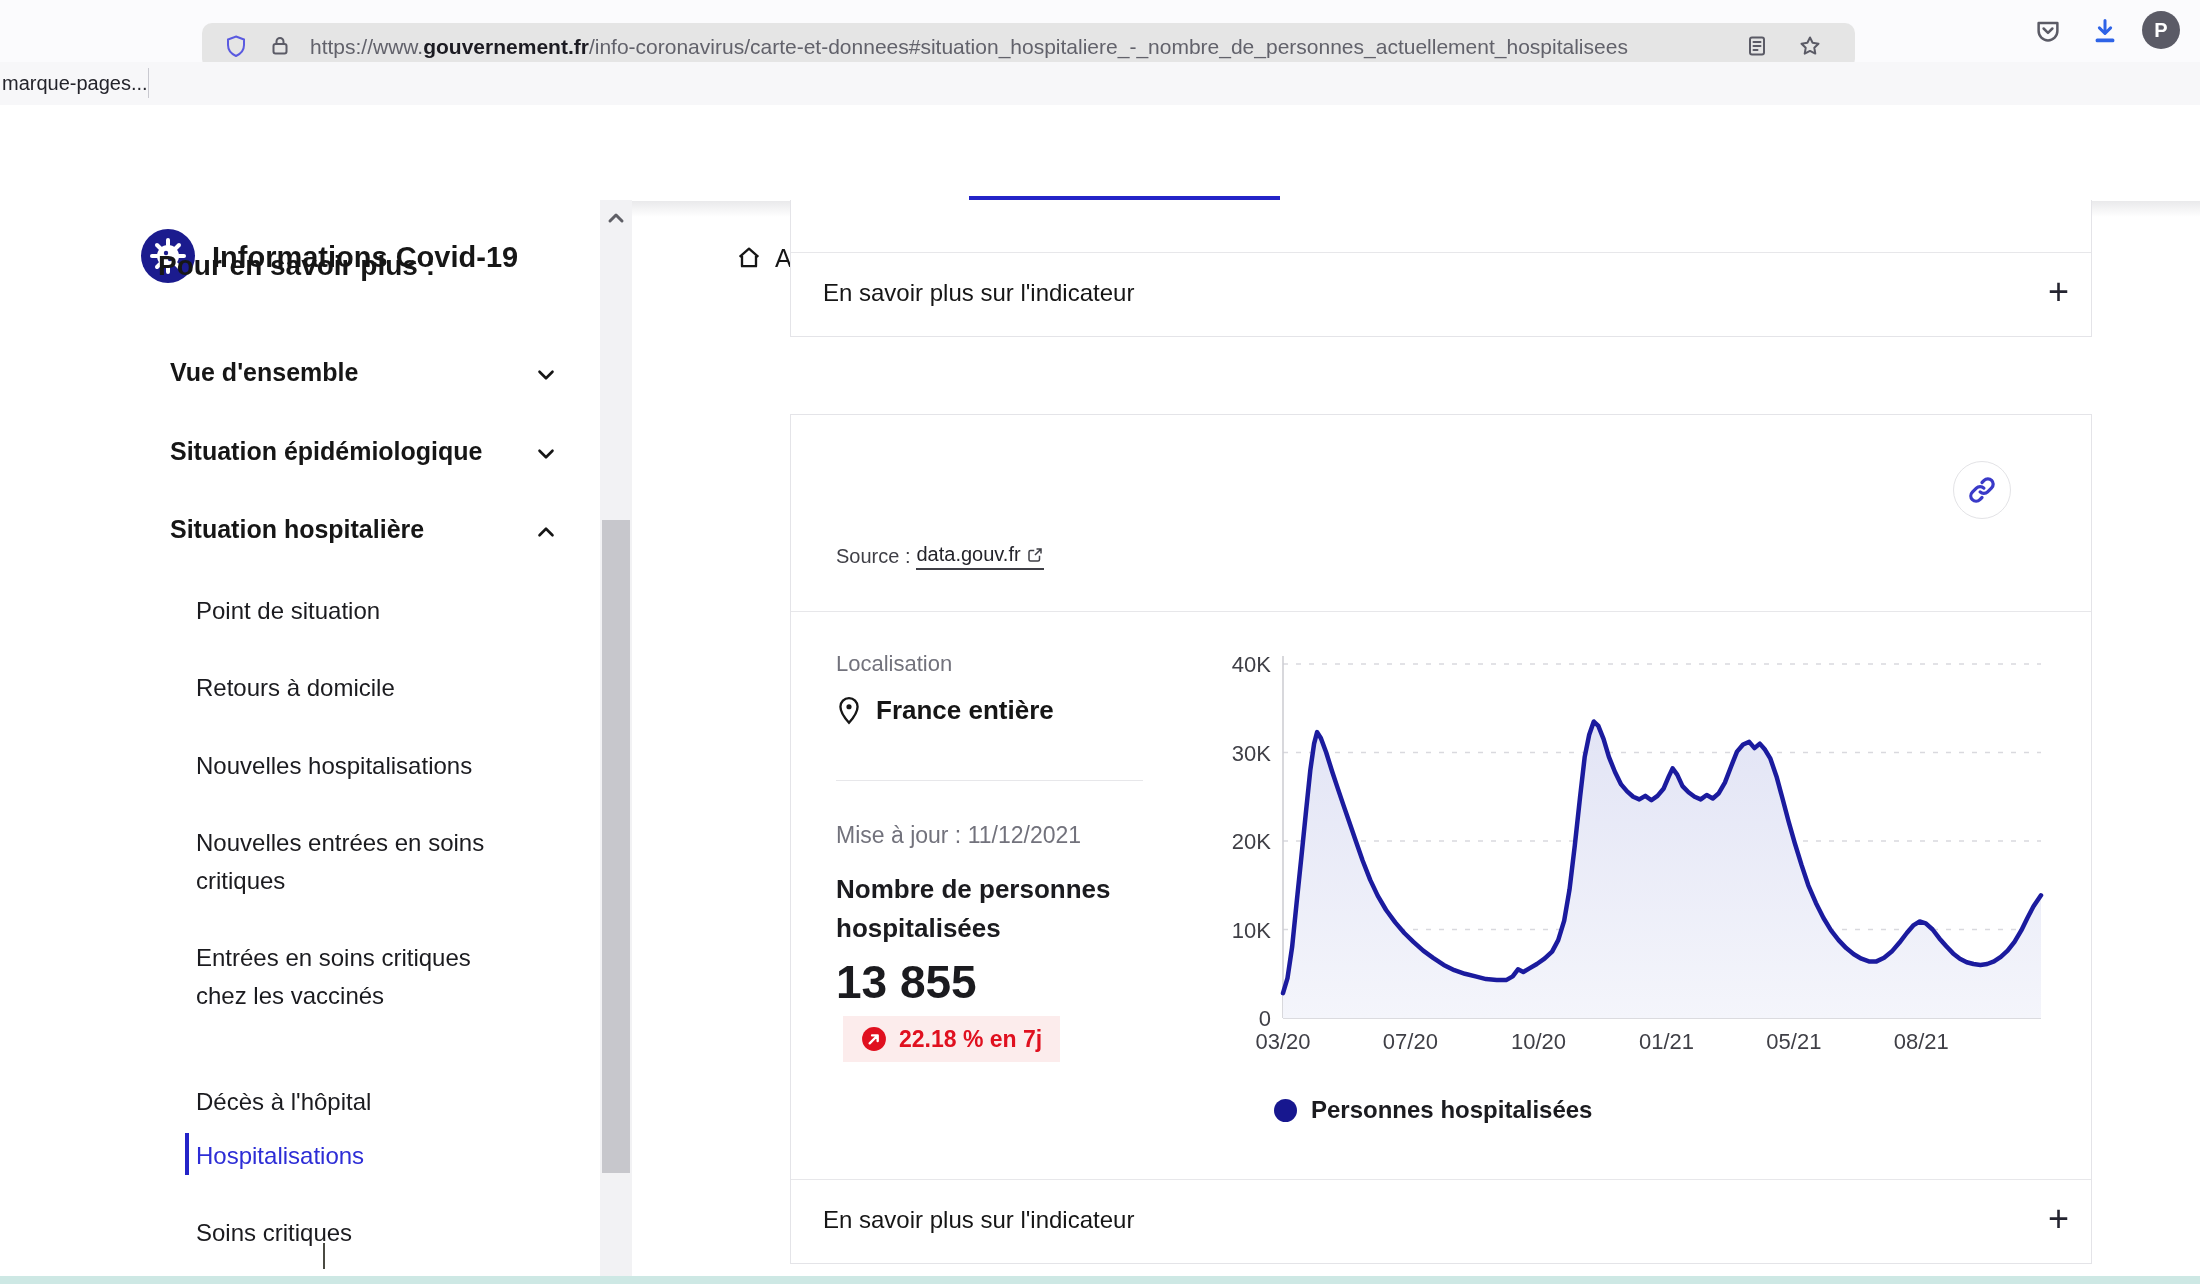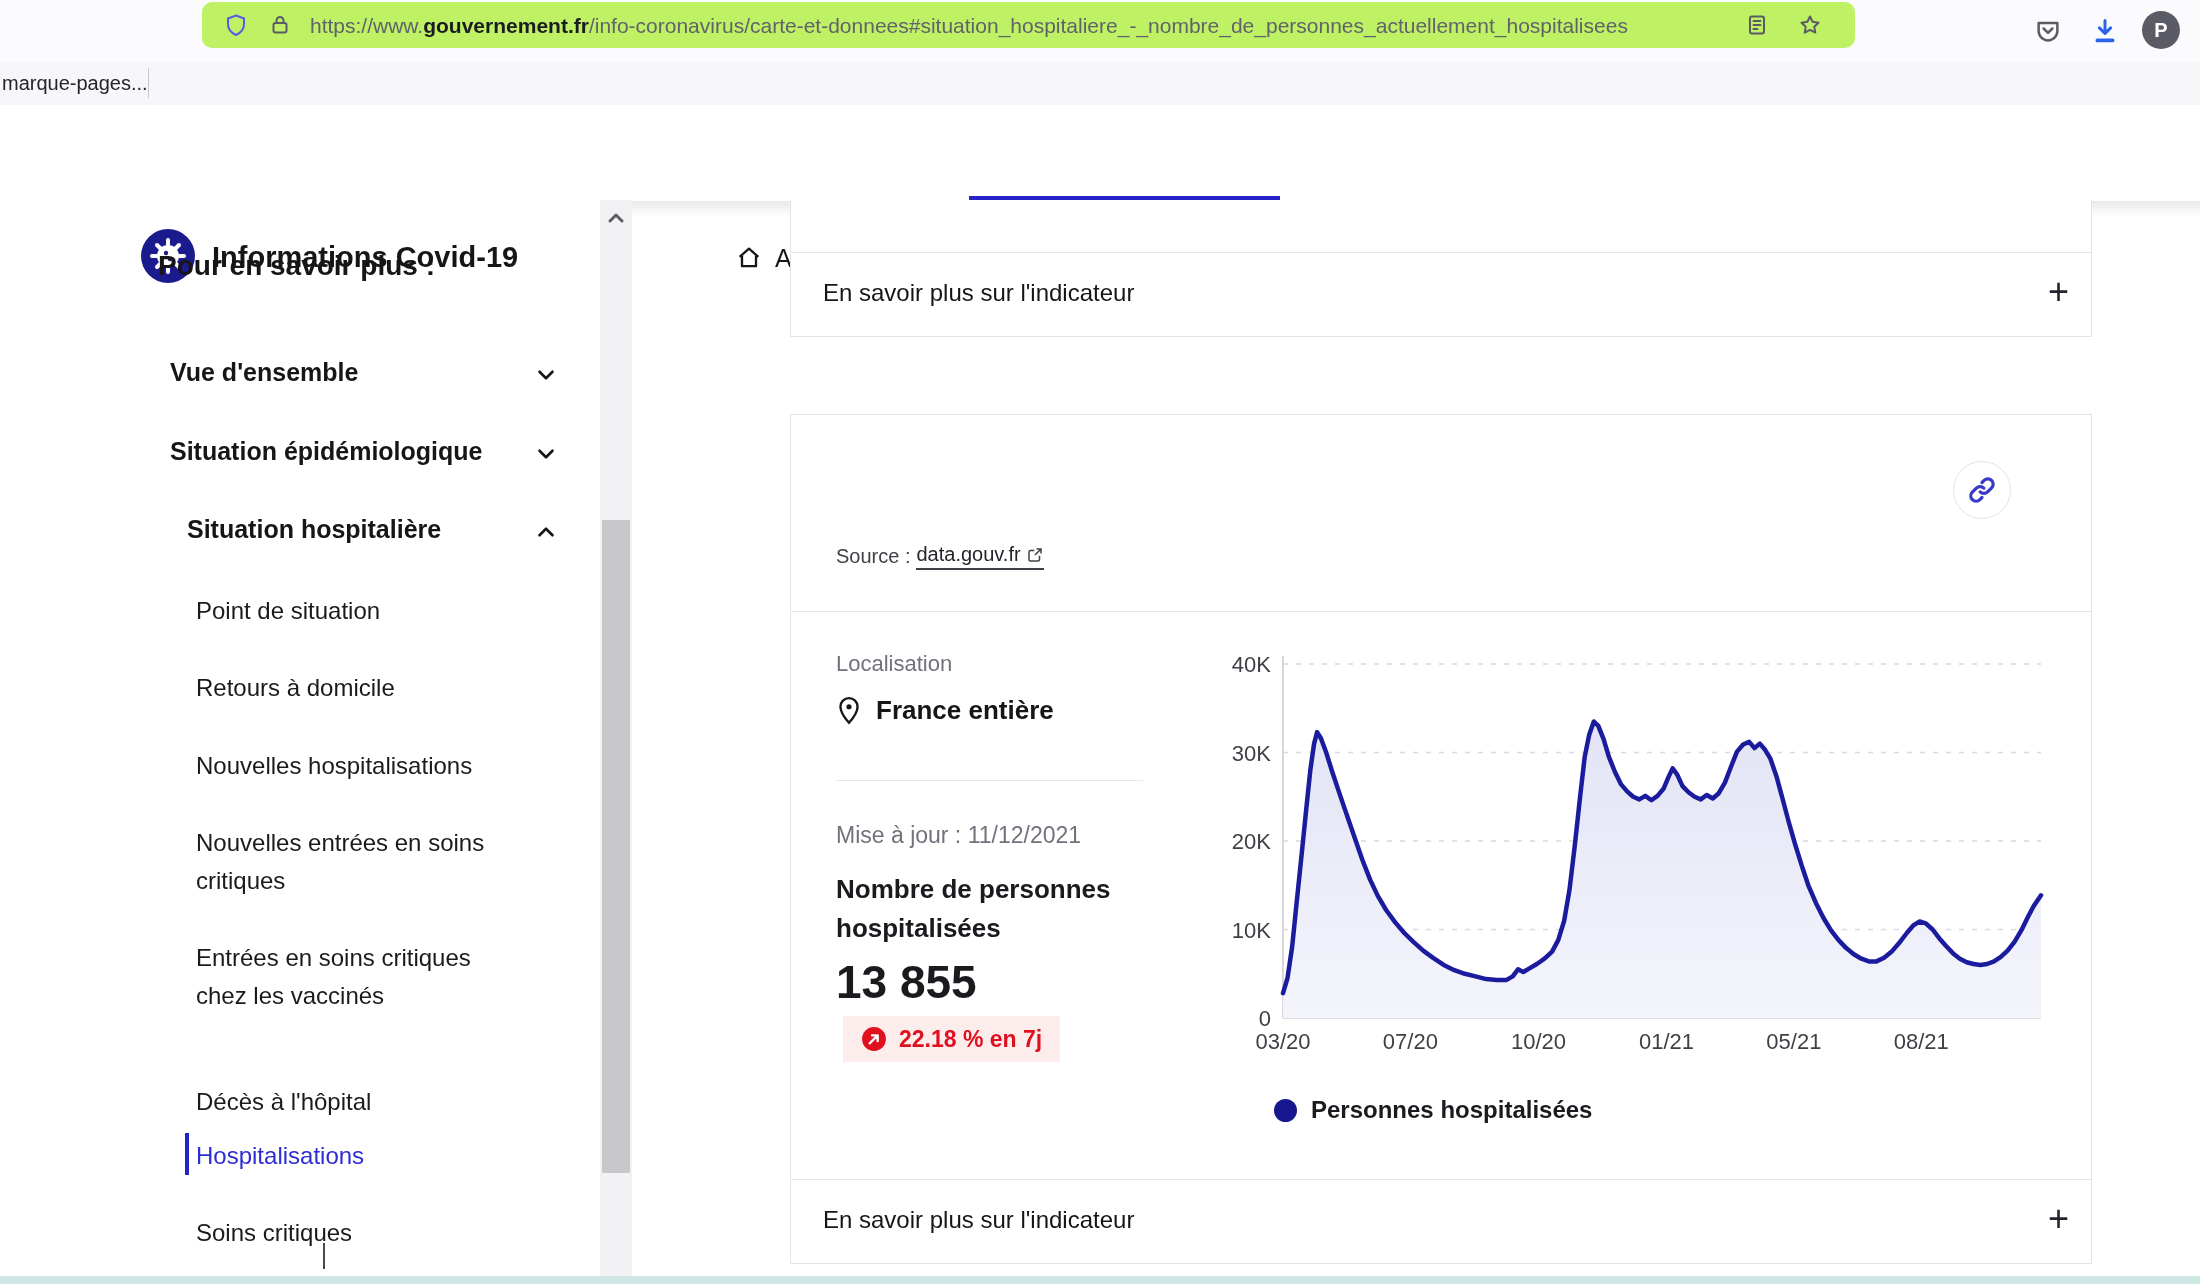--- a/index.html
+++ b/index.html
@@ -1,21 +1,21 @@
 <!DOCTYPE html>
 <html><head>
 <meta charset="utf-8">
 <style>
   html,body{margin:0;padding:0;}
   body{width:2200px;height:1284px;overflow:hidden;background:#fff;
        font-family:"Liberation Sans",sans-serif;color:#161616;position:relative;}
   .abs{position:absolute;}
   
   .chrome{left:0;top:0;width:2200px;height:62px;background:#fbfbfd;}
-  .urlbar{left:202px;top:2px;width:1653px;height:46px;background:#bef264;border-radius:10px;}
+  .urlbar{left:202px;top:23px;width:1653px;height:46px;background:#e5e5e5;border-radius:10px;}
   .url-ic{top:11px;width:24px;height:24px;}
   .urltext{left:108px;top:12px;font-size:21px;color:#62626b;white-space:nowrap;}
   .urltext b{color:#1c1b22;font-weight:bold;}
   .chrome-ic{top:16px;width:30px;height:30px;}
   .avatar{left:2142px;top:11px;width:38px;height:38px;border-radius:50%;background:#5b5b66;
           color:#fff;font-size:20px;font-weight:bold;text-align:center;line-height:38px;}
   
   .bookmarks{left:0;top:62px;width:2200px;height:43px;background:#f7f7f9;border-bottom:3px solid #84cc16;}
   .bm-item{left:2px;top:10px;font-size:20px;color:#24242b;white-space:nowrap;}
   .bm-div{left:148px;top:6px;width:1px;height:30px;background:#c9c9d0;}
@@ -159,21 +159,21 @@
 <div class="abs side-sec" style="top:358px;">Vue d'ensemble</div>
 <svg class="abs side-chev" style="top:362px;" viewBox="0 0 24 24">
     <path d="M6 9l6 6 6-6" fill="none" stroke="#161616" stroke-width="2.4" stroke-linecap="round" stroke-linejoin="round"></path>
   </svg>
 
 <div class="abs side-sec" style="top:437px;">Situation épidémiologique</div>
 <svg class="abs side-chev" style="top:441px;" viewBox="0 0 24 24">
     <path d="M6 9l6 6 6-6" fill="none" stroke="#161616" stroke-width="2.4" stroke-linecap="round" stroke-linejoin="round"></path>
   </svg>
 
-<div class="abs side-sec" style="top:515px;margin-left:17px;">Situation hospitalière</div>
+<div class="abs side-sec" style="top:515px;">Situation hospitalière</div>
 <svg class="abs side-chev" style="top:519px;" viewBox="0 0 24 24">
     <path d="M6 15l6-6 6 6" fill="none" stroke="#161616" stroke-width="2.4" stroke-linecap="round" stroke-linejoin="round"></path>
   </svg>
 
 <div class="abs side-item" style="top:592px;">Point de situation</div>
 <div class="abs side-item" style="top:669px;">Retours à domicile</div>
 <div class="abs side-item" style="top:747px;">Nouvelles hospitalisations</div>
 <div class="abs side-item" style="top:824px;">Nouvelles entrées en soins critiques</div>
 <div class="abs side-item" style="top:939px;">Entrées en soins critiques chez les vaccinés</div>
 <div class="abs side-item" style="top:1060px;margin-top:23px;">Décès à l'hôpital</div>

